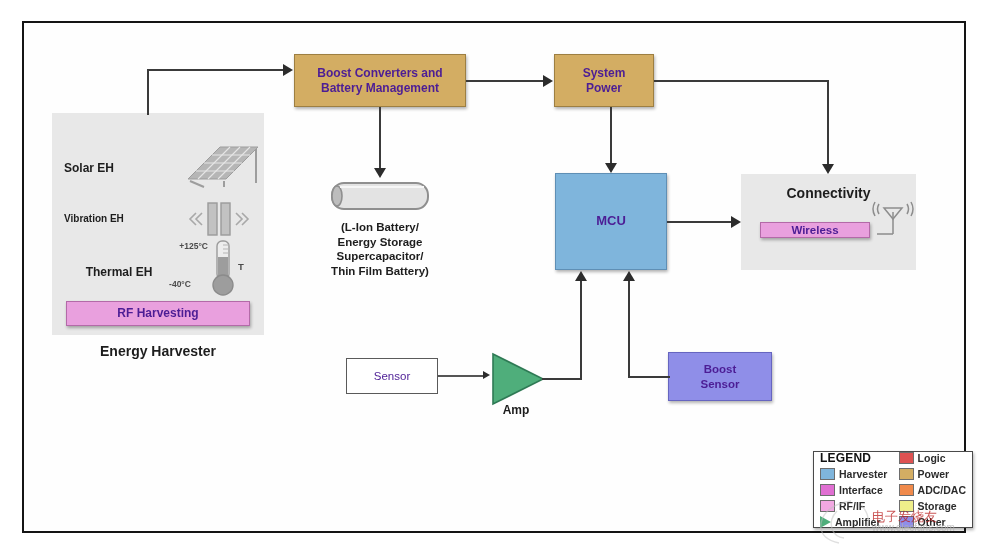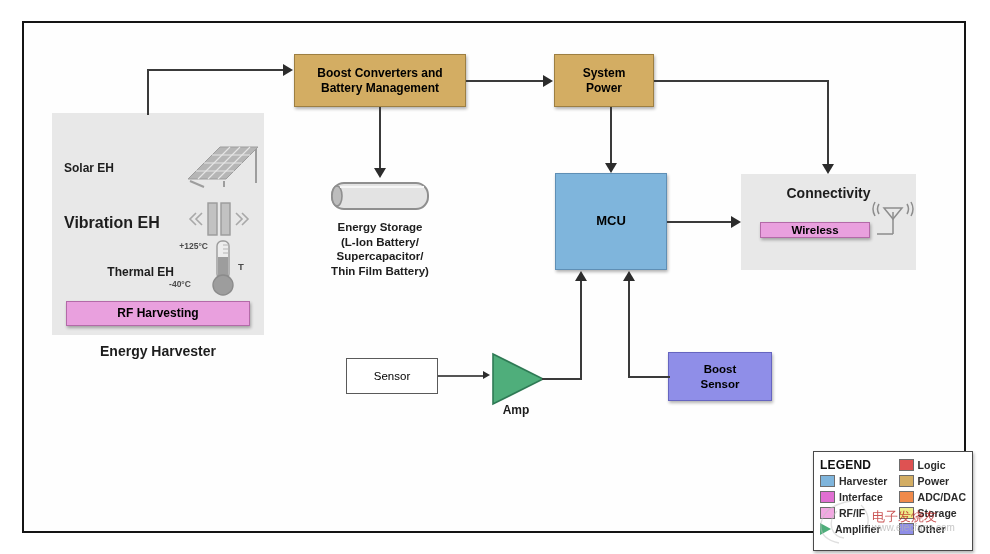--- a/index.html
+++ b/index.html
@@ -1,35 +1,35 @@
 <!DOCTYPE html>
 <html><head>
 <meta charset="utf-8">
 <style>
   html,body{margin:0;padding:0;background:#ffffff;}
   body{font-family:"Liberation Sans","DejaVu Sans",sans-serif;}
   #root{position:relative;width:990px;height:554px;background:#ffffff;overflow:hidden;}
   #frame{position:absolute;left:22px;top:21px;width:944px;height:512px;border:2px solid #141414;background:#fefefe;box-sizing:border-box;}
   .abs{position:absolute;box-sizing:border-box;}
-  .box{display:flex;align-items:center;justify-content:center;text-align:left;font-weight:bold;color:#000000;
+  .box{display:flex;align-items:center;justify-content:center;text-align:left;font-weight:bold;color:#4c1d95;
         box-shadow:1px 2px 3px rgba(0,0,0,0.30);line-height:1.25;}
   .lbl{position:absolute;font-weight:bold;color:#1d1d1d;text-align:center;line-height:1.28;}
   .panel{position:absolute;background:#e8e8e8;}
   .hline{position:absolute;background:#3a3a3a;height:2px;}
   .vline{position:absolute;background:#3a3a3a;width:2px;}
   .hline.thin{background:#555;height:1.5px;}
   .arrow{position:absolute;width:0;height:0;}
   .ar-r{border-top:6px solid transparent;border-bottom:6px solid transparent;border-left:10px solid #2c2c2c;}
   .ar-d{border-left:6px solid transparent;border-right:6px solid transparent;border-top:10px solid #2c2c2c;}
   .ar-u{border-left:6px solid transparent;border-right:6px solid transparent;border-bottom:10px solid #2c2c2c;}
   .ar-r-sm{border-top:4px solid transparent;border-bottom:4px solid transparent;border-left:7px solid #2c2c2c;}
 
   
-  #legend{position:absolute;left:789px;top:428px;width:160px;height:100px;background:#fff;border:1.5px solid #4a4a4a;
-          box-shadow:1px 2px 3px rgba(0,0,0,.3);display:flex;padding:5px 6px;box-sizing:border-box;}
+  #legend{position:absolute;left:789px;top:428px;width:160px;height:77px;background:#fff;border:1.5px solid #4a4a4a;
+          box-shadow:1px 2px 3px rgba(0,0,0,.3);display:flex;padding:5px 6px;box-sizing:border-box;align-items:center;}
   .lgcol{display:flex;flex-direction:column;gap:1px;}
   .lgcol:first-child{width:84px;}
   .lgrow{display:flex;align-items:center;gap:4px;height:15px;}
   .sw{width:13px;height:10px;border:1px solid #6d6d6d;flex:0 0 auto;}
   .lgtxt{font-size:10.5px;font-weight:bold;color:#2b2b2b;white-space:nowrap;}
   .lghead{font-size:12px;font-weight:bold;color:#111;letter-spacing:.2px;}
   .tri-sw{width:0;height:0;border-top:6px solid transparent;border-bottom:6px solid transparent;border-left:11px solid #4FAE7B;}
 
   .wm{position:absolute;font-size:11px;color:#9a9a9a;opacity:.75;}
 </style>
@@ -56,35 +56,35 @@
             <line x1="32" y1="16" x2="70" y2="16"></line>
           </g>
           <g stroke="#9d9d9d" stroke-width="2" fill="none">
             <line x1="76" y1="10" x2="76" y2="44"></line>
             <line x1="10" y1="42" x2="24" y2="48"></line>
             <line x1="44" y1="42" x2="44" y2="48"></line>
           </g>
         </svg>
       </span>
 
-      <div class="lbl" style="left:12px;top:100px;width:110px;font-size:16px;text-align:left;">Vibration EH</div>
+      <div class="lbl" style="left:12px;top:100px;width:110px;font-size:10px;text-align:left;">Vibration EH</div>
       <span style="position:absolute;left:132px;top:84px;">
         <svg width="70" height="44" viewBox="0 0 70 44">
           <rect x="24" y="6" width="9" height="32" fill="#c2c2c2" stroke="#9b9b9b" stroke-width="1.4"></rect>
           <rect x="37" y="6" width="9" height="32" fill="#c2c2c2" stroke="#9b9b9b" stroke-width="1.4"></rect>
           <g stroke="#a8a8a8" stroke-width="1.6" fill="none">
             <path d="M18,16 L12,22 L18,28"></path>
               <path d="M12,16 L6,22 L12,28"></path>
             <path d="M52,16 L58,22 L52,28"></path>
               <path d="M58,16 L64,22 L58,28"></path>
           </g>
         </svg>
       </span>
 
-      <div class="lbl" style="left:12px;top:152px;width:110px;font-size:12px;text-align:right;">Thermal EH</div>
+      <div class="lbl" style="left:12px;top:152px;width:110px;font-size:12px;text-align:center;">Thermal EH</div>
       <span style="position:absolute;left:152px;top:126px;">
         <svg width="46" height="60" viewBox="0 0 46 60">
           <rect x="13" y="2" width="12" height="38" rx="5" fill="#ededed" stroke="#9b9b9b" stroke-width="1.4"></rect>
           <path d="M14,18 h10 v22 h-10 z" fill="#9d9d9d"></path>
           <circle cx="19" cy="46" r="10" fill="#9d9d9d" stroke="#8b8b8b" stroke-width="1.4"></circle>
           <g stroke="#b5b5b5" stroke-width="1">
               <line x1="19" y1="6" x2="25" y2="6"></line>
           <line x1="19" y1="10" x2="25" y2="10"></line>
               <line x1="19" y1="14" x2="25" y2="14"></line>
             </g>
@@ -111,22 +111,22 @@
     </div>
 
     <span style="position:absolute;left:300px;top:155px;">
       <svg width="110" height="36" viewBox="0 0 110 36">
         <rect x="8" y="5" width="96" height="26" rx="12" fill="#e3e3e3" stroke="#8f8f8f" stroke-width="2"></rect>
         <ellipse cx="13" cy="18" rx="5" ry="10" fill="#bdbdbd" stroke="#8f8f8f" stroke-width="1.6"></ellipse>
         <path d="M16,9 h84" stroke="#f6f6f6" stroke-width="2" fill="none"></path>
       </svg>
     </span>
     <div class="lbl" style="left:278px;top:197px;width:156px;font-size:11.5px;">
+      <div>(L-Ion Battery/</div>
       <div>Energy Storage</div>
-      <div>(L-Ion Battery/</div>
       <div>Supercapacitor/</div>
       <div>Thin Film Battery)</div>
     </div>
 
     <div class="box abs" style="left:531px;top:150px;width:112px;height:97px;background:#7fb5dc;border:1.5px solid #5f8fb5;font-size:13px;">
       <span>MCU</span>
     </div>
 
     <div class="panel" style="left:717px;top:151px;width:175px;height:96px;">
       <div class="lbl" style="left:0;top:11px;width:175px;font-size:14px;">Connectivity</div>

